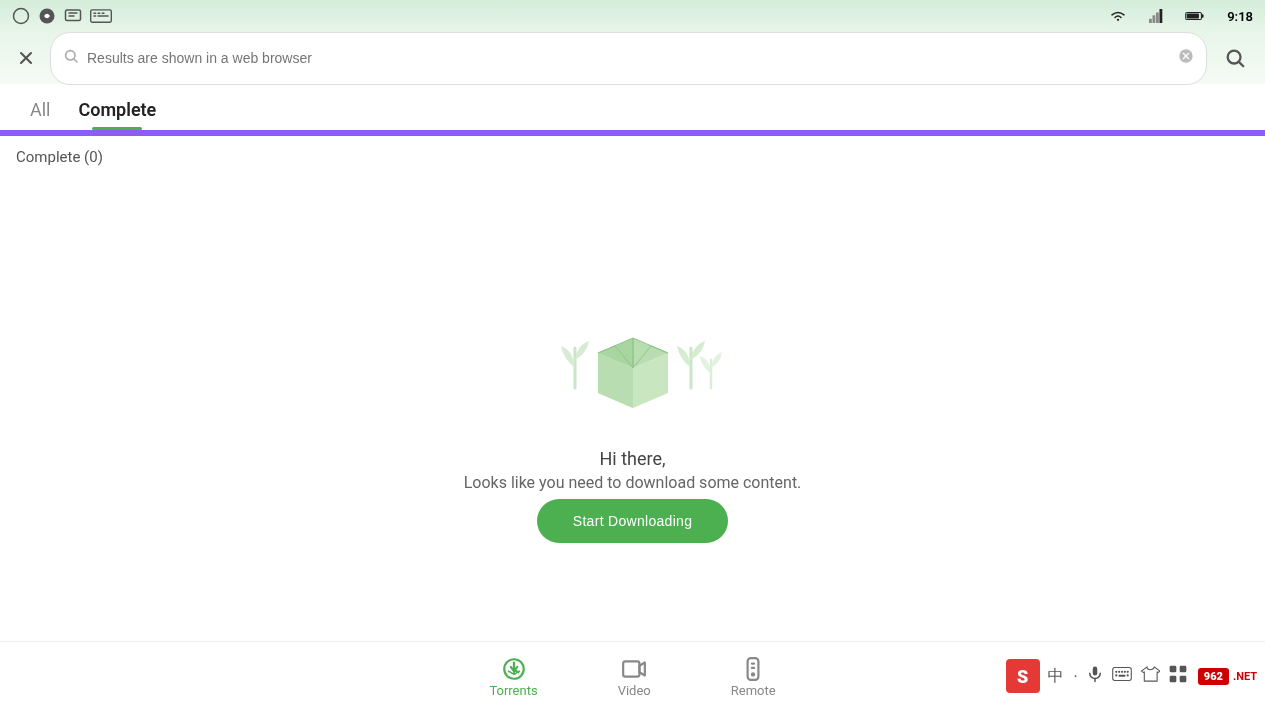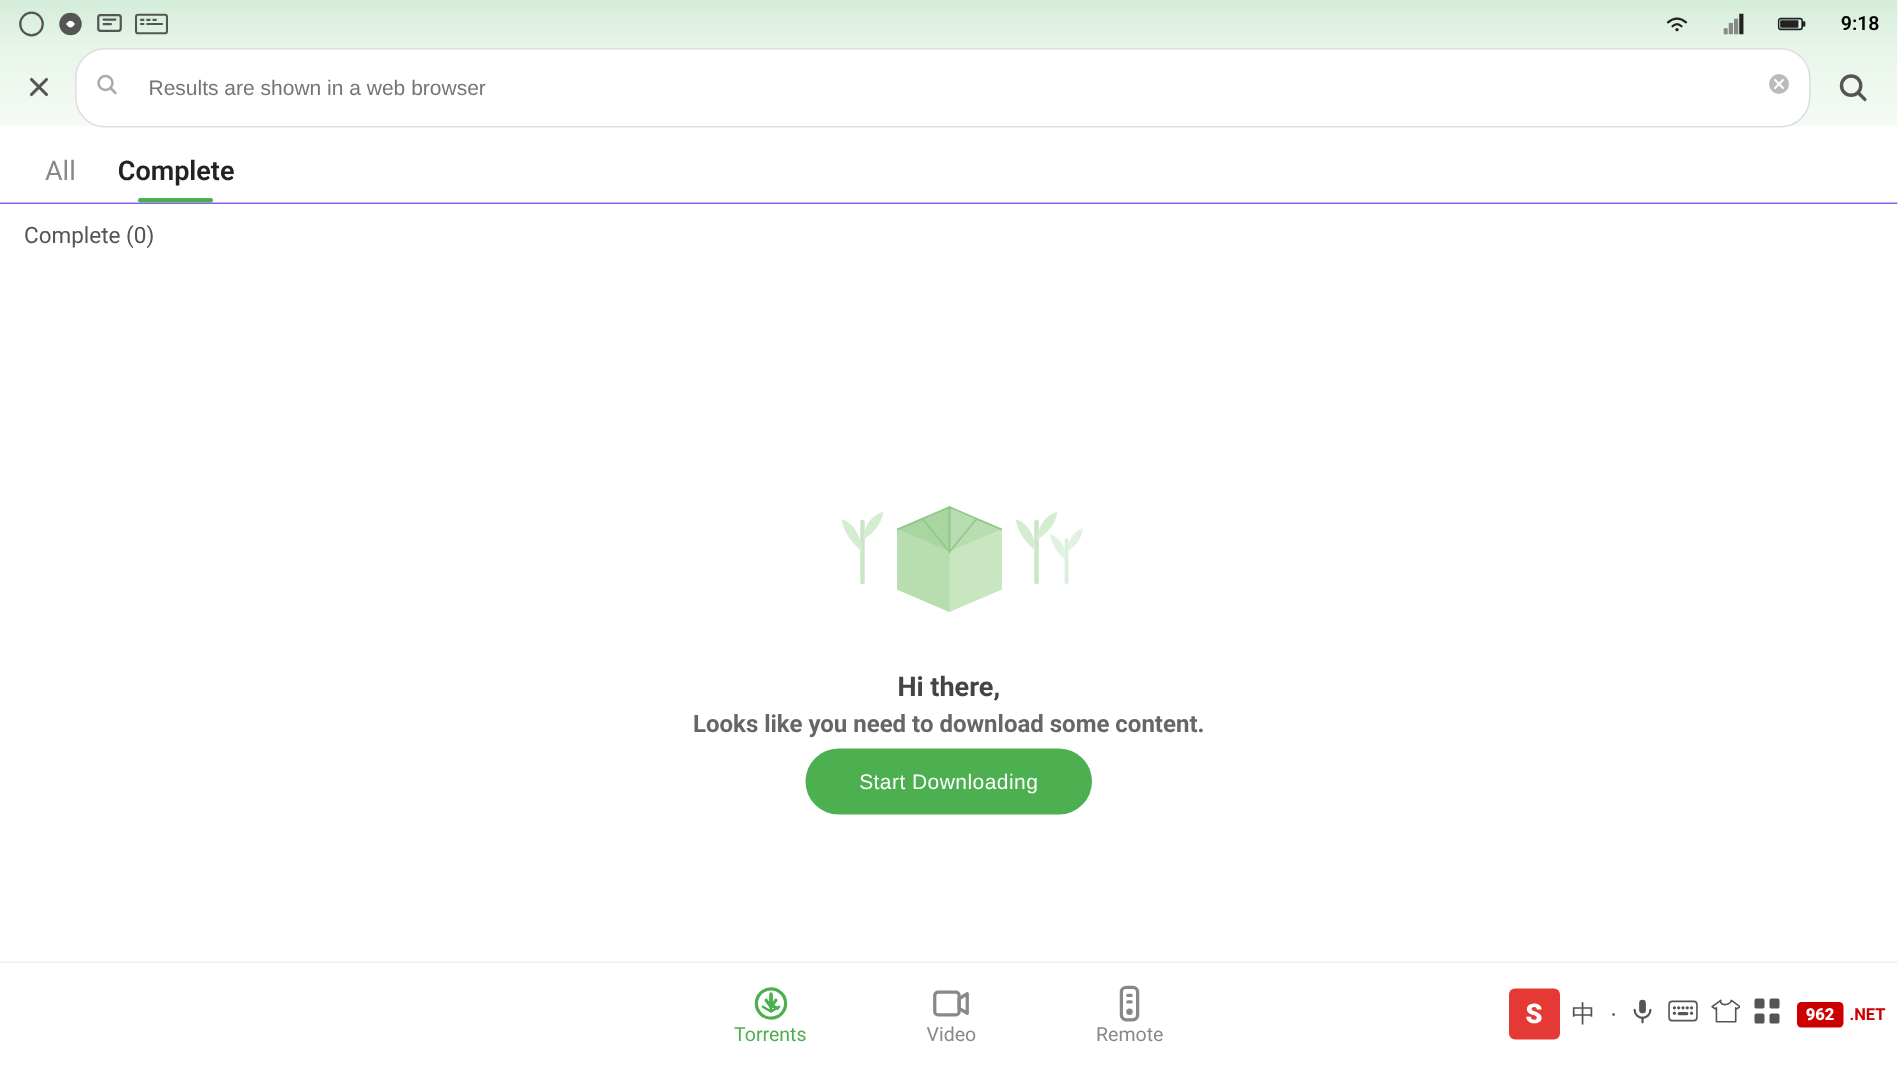--- a/index.html
+++ b/index.html
@@ -55,21 +55,21 @@
     }
     .search-box {
       flex: 1;
       height: 53px;
       background: #fff;
       border-radius: 20px;
       border: 1px solid #ddd;
       display: flex;
       align-items: center;
       padding: 0 12px;
-      gap: 20px;
+      gap: 8px;
     }
     .search-icon-wrap {
       color: #aaa;
       font-size: 15px;
     }
     .search-input {
       flex: 1;
       border: none;
       outline: none;
       font-size: 14px;
@@ -92,21 +92,21 @@
       font-size: 20px;
     }
 
     
     .tabs-area {
       height: 52px;
       background: #fff;
       display: flex;
       align-items: flex-end;
       padding: 0 16px;
-      border-bottom: 1px solid #8b5cf6;
+      border-bottom: 6px solid #8b5cf6;
     }
     .tab-item {
       padding: 10px 14px;
       font-size: 18px;
       color: #888;
       cursor: pointer;
       position: relative;
     }
     .tab-item.active {
       color: #222;
@@ -145,21 +145,20 @@
     .box-illustration {
       width: 200px;
       height: 130px;
       position: relative;
       margin-bottom: 20px;
     }
 
     .empty-text {
       text-align: center;
       margin-bottom: 7px;
-      font-weight: bold;
     }
     .empty-text .hi-there {
       font-size: 18px;
       color: #444;
       margin-bottom: 4px;
     }
     .empty-text .subtitle {
       font-size: 16px;
       color: #666;
     }

